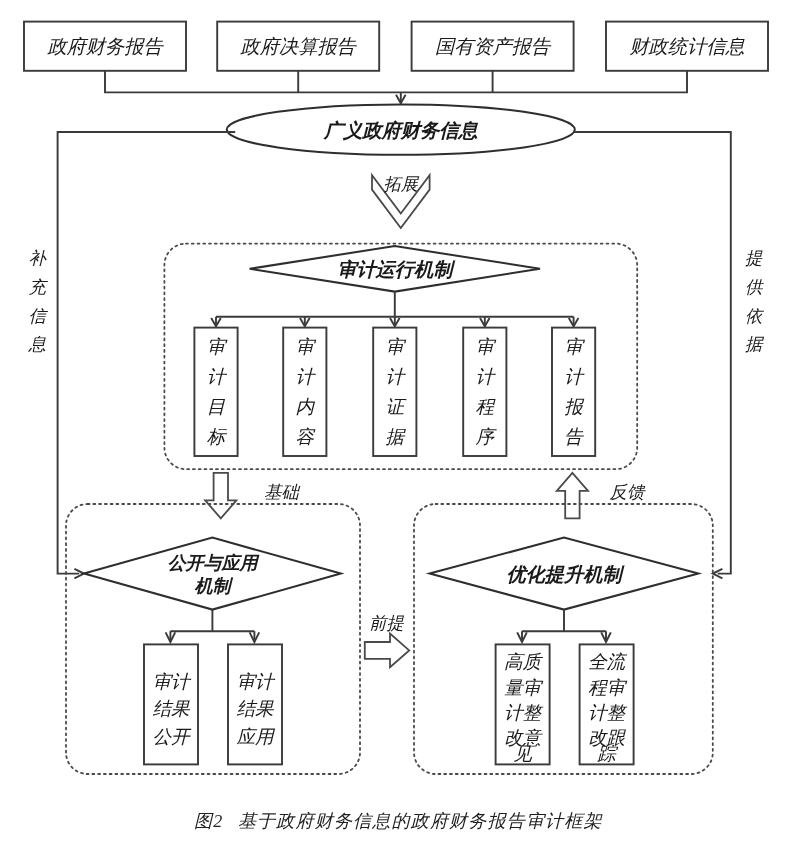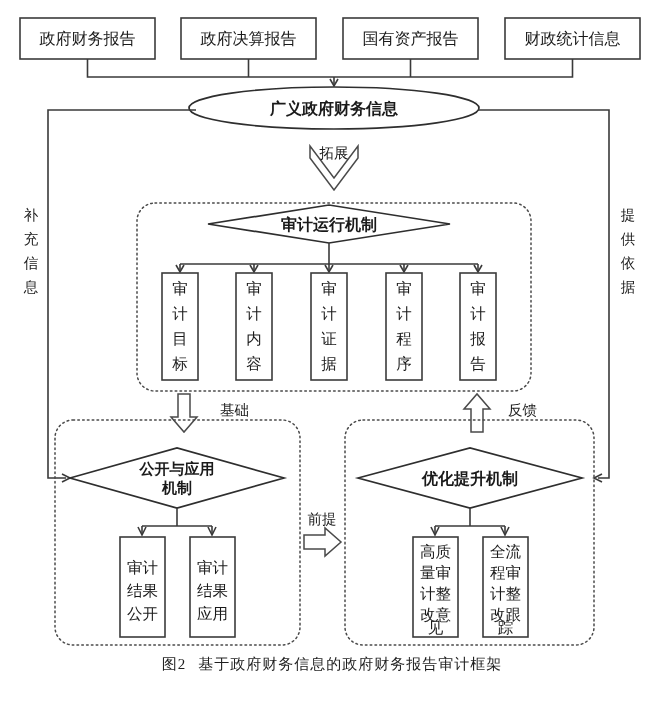--- a/index.html
+++ b/index.html
@@ -10,20 +10,21 @@
   body {
     width: 664px;
     height: 705px;
     font-family: "Liberation Sans", "DejaVu Sans", sans-serif;
     overflow: hidden;
   }
   #figure-root {
     position: relative;
     width: 664px;
     height: 519px;
+    font-style: italic;
   }
   svg#diagram {
     position: absolute;
     left: 0;
     top: 0;
     width: 664px;
     height: 705px;
   }
   .solid-box {
     fill: #ffffff;
@@ -73,21 +74,21 @@
   }
   .t-small {
     font-size: 14.5px;
   }
   .t-side {
     font-size: 14.5px;
   }
   .caption {
     position: absolute;
     left: 0;
-    top: 655px;
+    top: 675px;
     width: 664px;
     text-align: center;
     font-family: "Liberation Serif", "DejaVu Serif", serif;
     font-size: 15px;
     color: #1f1f1f;
     letter-spacing: 1px;
   }
   .caption .cap-num {
     margin-right: 12px;
   }

